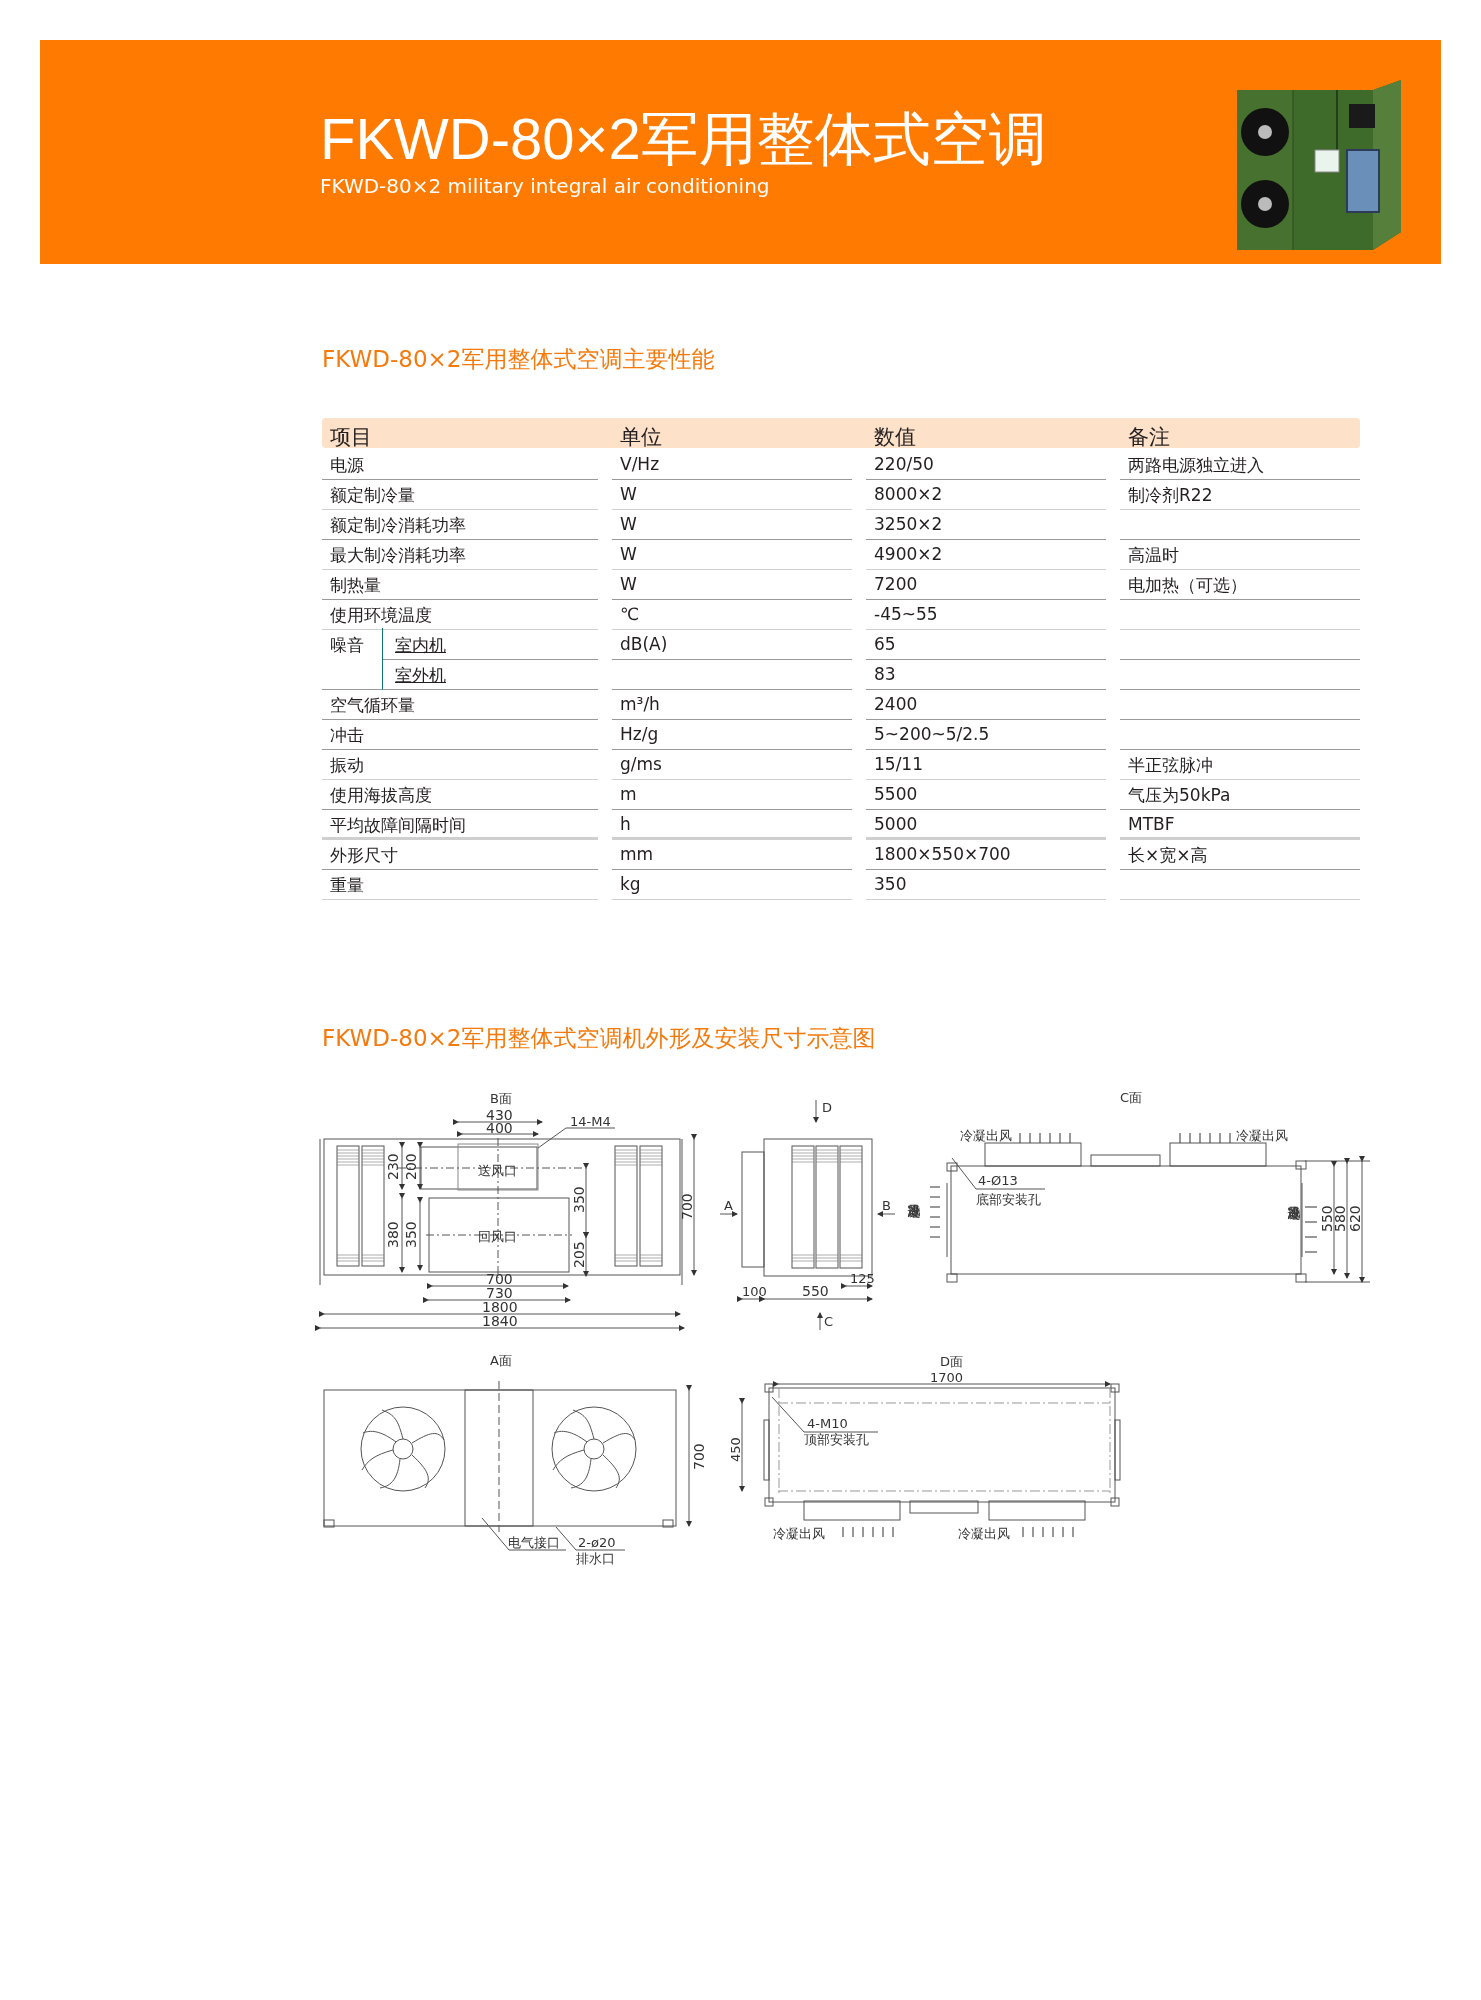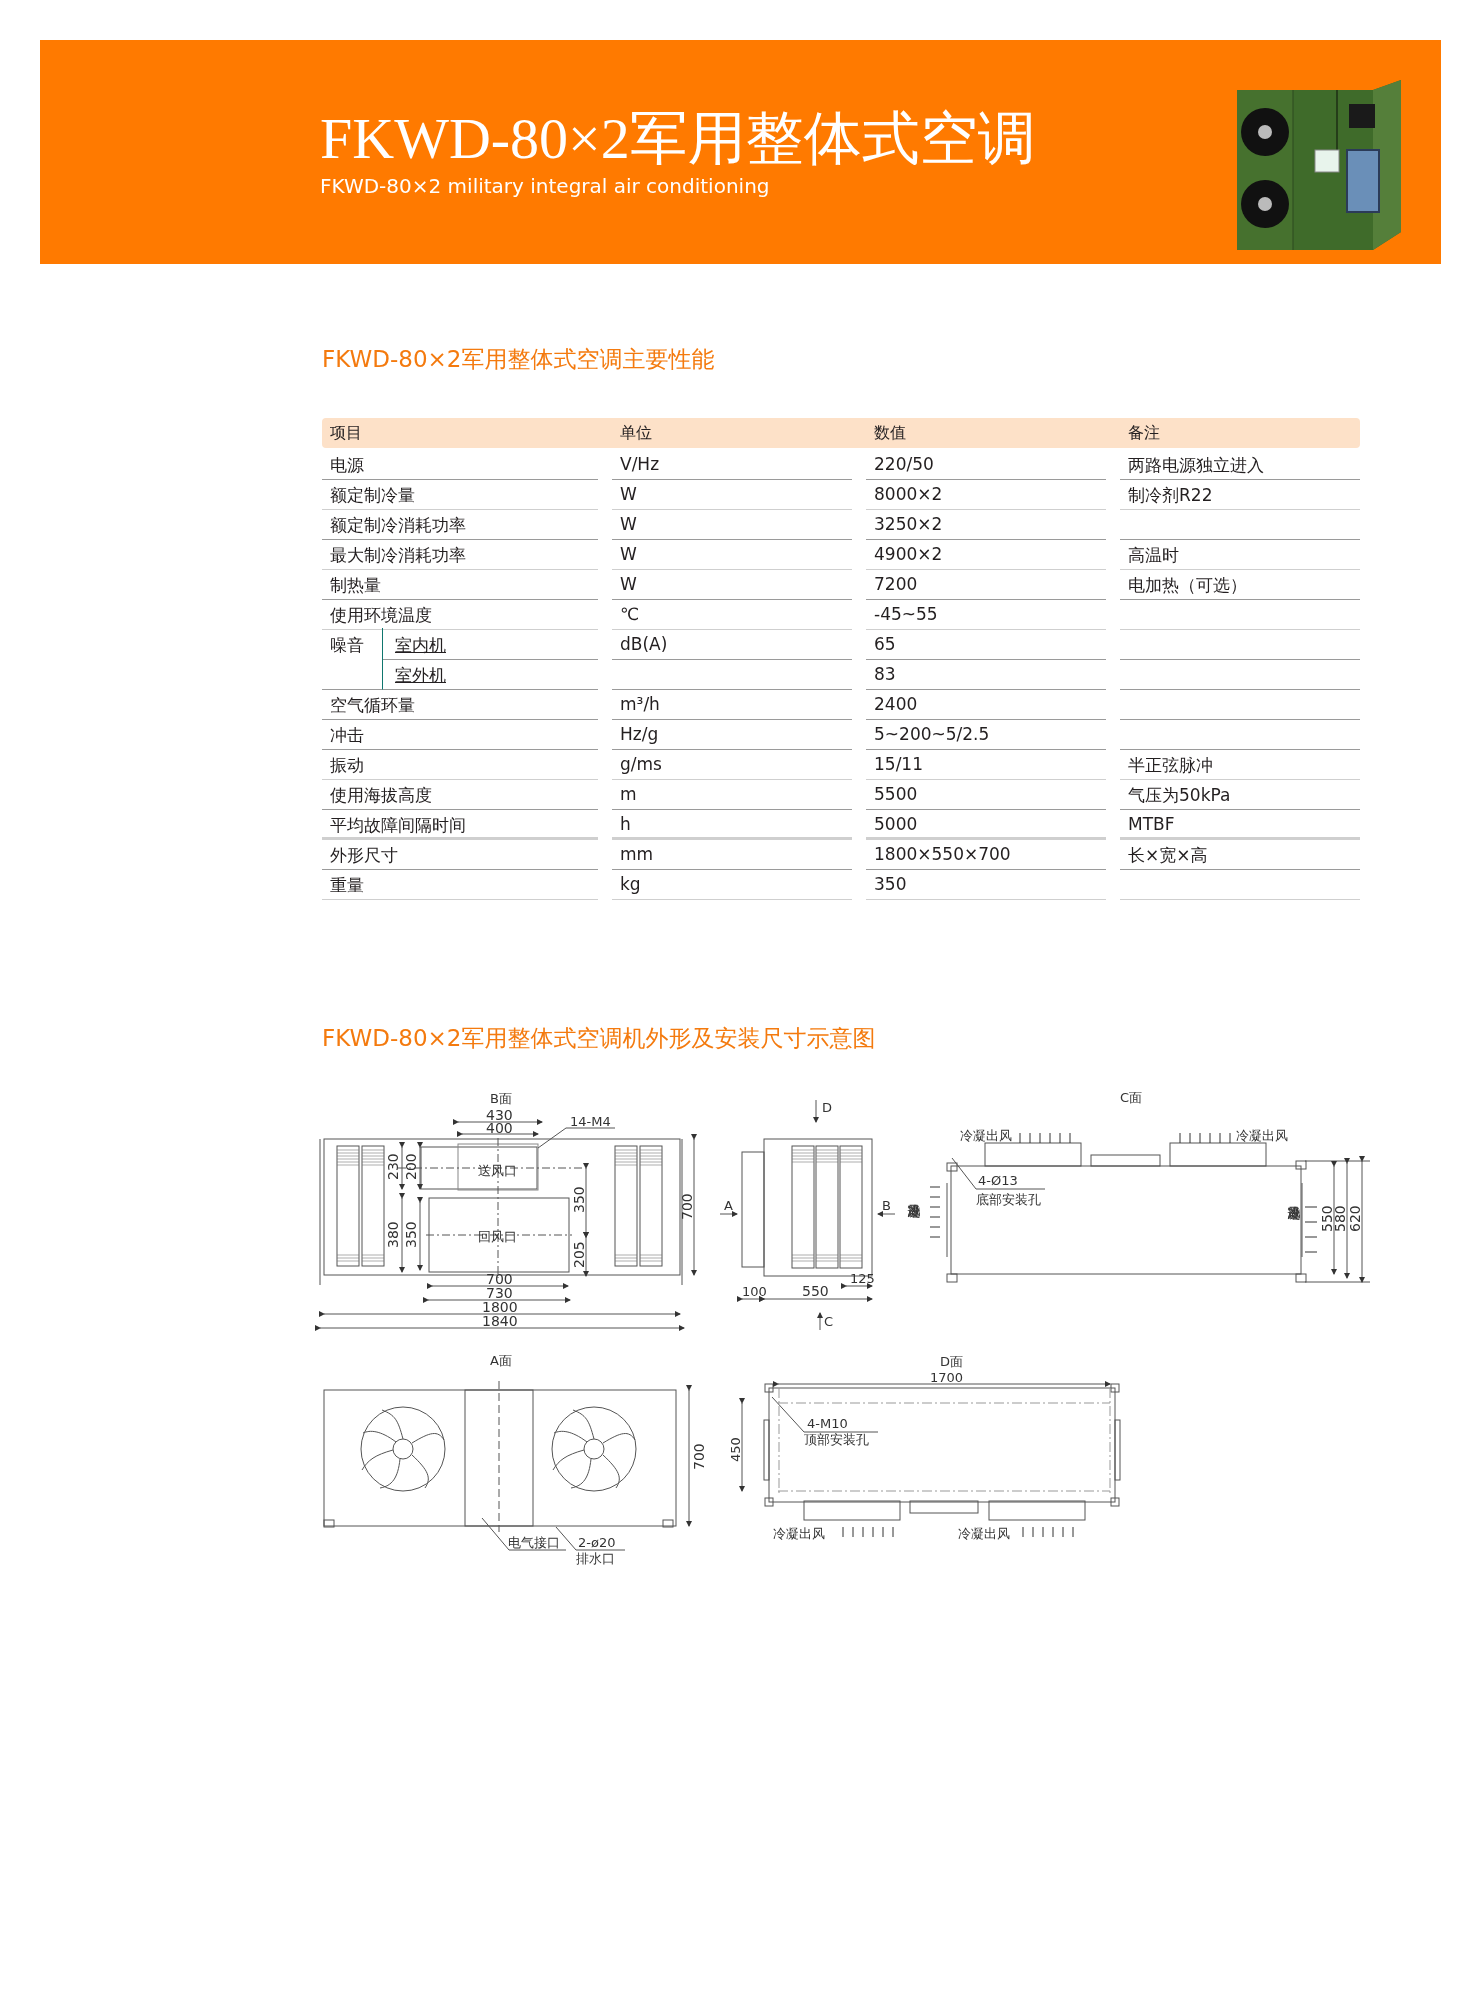--- a/index.html
+++ b/index.html
@@ -5,40 +5,40 @@
   * { box-sizing: border-box; margin: 0; padding: 0; }
   html, body { width: 1481px; height: 2000px; background: #ffffff; overflow: hidden; }
   body { position: relative; font-family: "DejaVu Sans", "Liberation Sans", sans-serif; color: #231f20; }
 
   .banner {
     position: absolute; left: 40px; top: 40px; width: 1401px; height: 224px;
     background: #ff7a00;
   }
   .banner-title {
     position: absolute; left: 280px; top: 70px;
-    font-size: 58px; color: #ffffff; font-family: Liberation Serif, serif;
+    font-size: 58px; color: #ffffff; font-family: Liberation Sans, sans-serif;
     letter-spacing: 0px; line-height: 1; font-weight: normal;
   }
   .banner-subtitle {
     position: absolute; left: 280px; top: 136px;
     font-size: 20px; color: #ffffff; font-family: "DejaVu Sans", sans-serif; line-height: 1;
   }
   .product-img {
     position: absolute; left: 1183px; top: 32px; width: 196px; height: 182px;
   }
 
   .section-title {
     position: absolute; left: 322px;
     font-size: 23px; color: #f47a0e; line-height: 1; font-family: "DejaVu Sans", sans-serif;
   }
 
   .spec-table { position: absolute; left: 322px; top: 418px; width: 1038px; }
   .thead {
     position: relative; height: 30px; background: #fde1c8; border-radius: 4px;
-    font-size: 16px;
+    font-size: 21px;
   }
   .thead span { position: absolute; top: 5px; }
   .trow { position: relative; height: 30px; font-size: 17px; }
   .trow .cell { position: absolute; top: 0; height: 31.6px; padding-top: 6px; border-bottom: 1.5px solid #9a9a9a; white-space: nowrap; }
   .c1 { left: 0; width: 276px; padding-left: 8px; }
   .c2 { left: 290px; width: 240px; padding-left: 8px; }
   .c3 { left: 544px; width: 240px; padding-left: 8px; }
   .c4 { left: 798px; width: 240px; padding-left: 8px; }
   .c1.sub { left: 0; width: 60px; border-bottom: none; }
   .c1.subitem { left: 60px; width: 216px; border-left: 1px solid #0f766e; padding-left: 12px; text-decoration: underline; }

